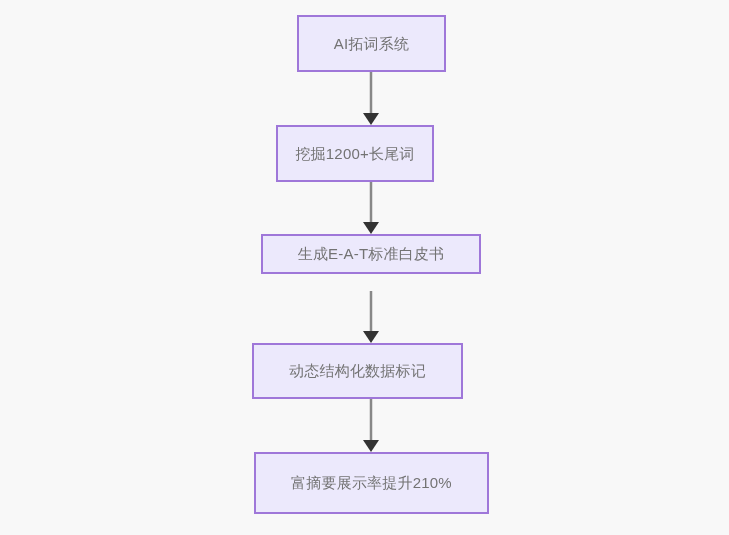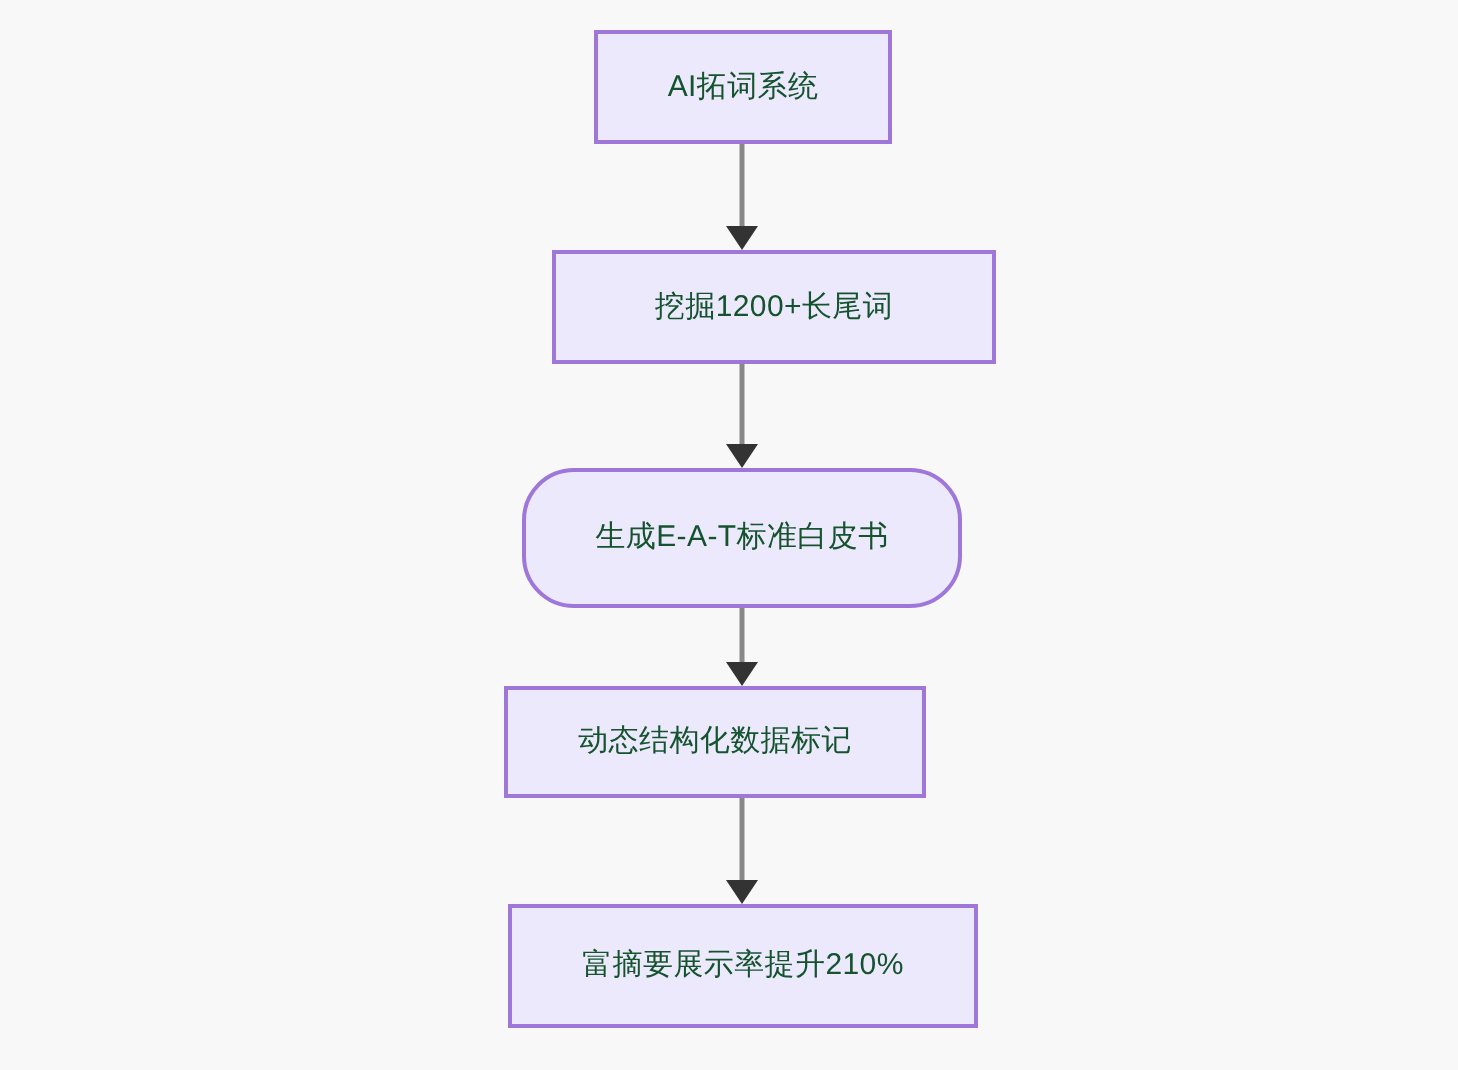--- a/index.html
+++ b/index.html
@@ -34,21 +34,21 @@
     background: #ece9fc;
     border: 2px solid #9f77d9;
     display: flex;
     align-items: center;
     justify-content: center;
     border-radius: 0;
   }
   .node-label {
     font-size: 15px;
     line-height: 1.2;
-    color: #14532d;
+    color: #737373;
     letter-spacing: 0.2px;
     white-space: nowrap;
     font-family: "Liberation Sans", "DejaVu Sans", sans-serif;
   }
 </style>
 </head>
 <body>
 
 <div id="flow-canvas">
 
@@ -68,25 +68,25 @@
     <g>
       <line x1="371" y1="399" x2="371" y2="443" stroke="#888888" stroke-width="2.5"></line>
       <polygon points="363,440 379,440 371,452" fill="#333333"></polygon>
     </g>
   </svg>
 
   <div class="node" style="left:297px; top:15px; width:149px; height:57px;">
     <span class="node-label">AI拓词系统</span>
   </div>
 
-  <div class="node" style="left:276px; top:125px; width:222px; height:57px;justify-content:center;">
+  <div class="node" style="left:276px; top:125px; width:158px; height:57px;justify-content:center;">
     <span class="node-label">挖掘1200+长尾词</span>
   </div>
 
-  <div class="node" style="left:261px; top:234px; width:220px; height:70px;border-radius:26px;">
+  <div class="node" style="left:261px; top:234px; width:220px; height:40px;">
     <span class="node-label">生成E-A-T标准白皮书</span>
   </div>
 
   <div class="node" style="left:252px; top:343px; width:211px; height:56px;">
     <span class="node-label">动态结构化数据标记</span>
   </div>
 
   <div class="node" style="left:254px; top:452px; width:235px; height:62px;">
     <span class="node-label">富摘要展示率提升210%</span>
   </div>

